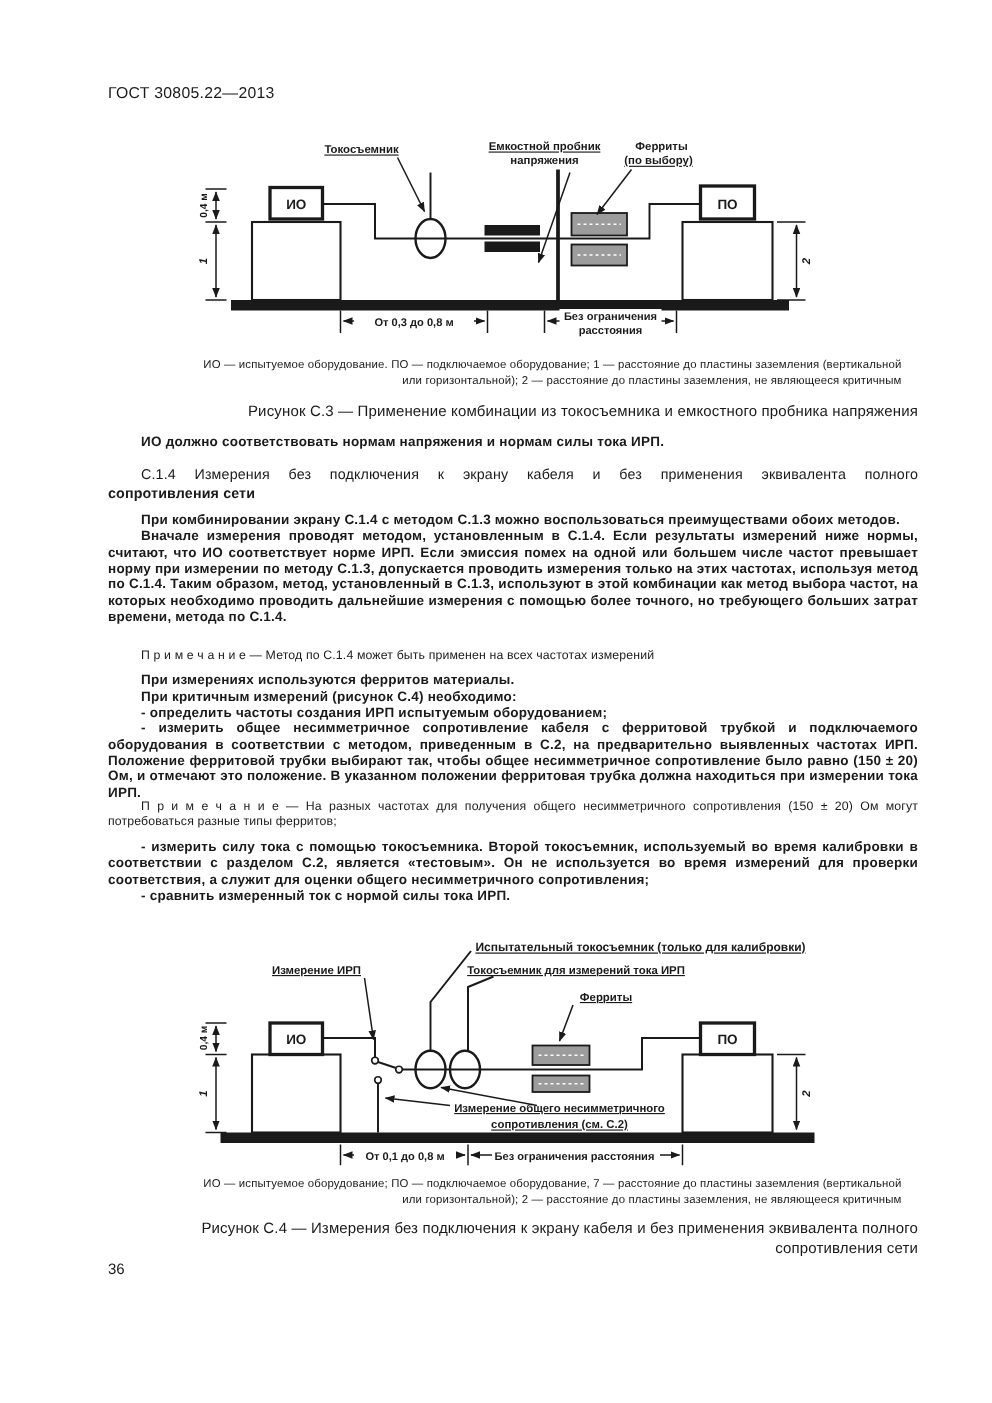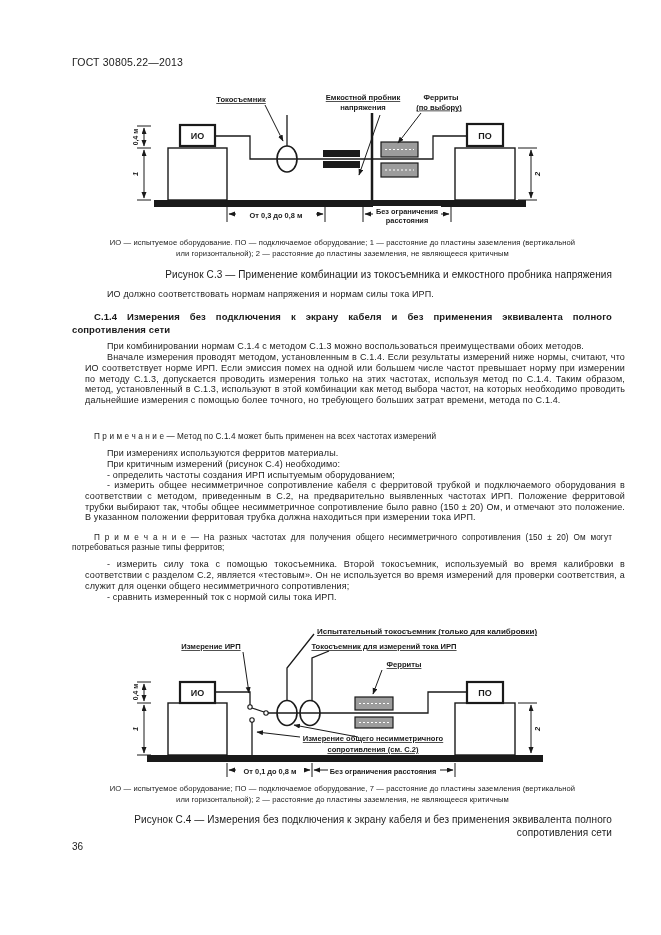--- a/index.html
+++ b/index.html
@@ -4,25 +4,25 @@
 <style>
   :root{ --ink:#1a1a1a; --ferrite_fill:#9c9c9c; --paper:#ffffff; }
   html,body{margin:0;padding:0;}
   body{
     width:661px;height:935px;position:relative;overflow:hidden;
     background:var(--paper);color:var(--ink);
     font-family:"Liberation Sans",sans-serif;
   }
   .abs{position:absolute;}
   .doc-header{left:72px;top:56px;font-size:10.5px;font-weight:normal;letter-spacing:.2px;}
-  .legend{left:72px;width:541px;text-align:center;font-size:7.6px;line-height:11px;letter-spacing:.1px;}
+  .legend{left:60px;width:541px;text-align:right;font-size:7.6px;line-height:11px;letter-spacing:.1px;}
   .caption{left:72px;width:540px;text-align:right;font-size:10px;line-height:12.5px;letter-spacing:.1px;}
-  .p{left:85px;width:540px;font-size:9px;line-height:10.8px;letter-spacing:.15px;text-align:justify;text-indent:22px;}
+  .p{left:72px;width:540px;font-size:9px;line-height:10.8px;letter-spacing:.15px;text-align:justify;text-indent:22px;font-weight:bold;}
   .p.noj{text-align:left;}
-  .hline1{left:72px;width:540px;font-size:9.5px;font-weight:bold;text-indent:22px;
+  .hline1{left:72px;width:540px;font-size:9.5px;font-weight:normal;text-indent:22px;
           text-align:justify;text-align-last:justify;letter-spacing:.1px;}
   .hline2{left:72px;width:540px;font-size:9.5px;font-weight:bold;letter-spacing:.1px;}
   .note{left:72px;width:540px;font-size:8.2px;line-height:10px;letter-spacing:.1px;text-align:justify;text-indent:22px;}
   .pagenum{left:72px;top:841px;font-size:10px;}
   svg.fig{position:absolute;}
   svg text{font-family:"Liberation Sans",sans-serif;fill:var(--ink);}
   .dlbl{font-size:7.6px;font-weight:bold;}
   .dlbl-big{font-size:8px;font-weight:bold;}
   .u{text-decoration:underline;}
   .boxlbl{font-size:9px;font-weight:bold;}
@@ -111,21 +111,21 @@
   <text class="dim" x="277" y="137.5" text-anchor="middle">расстояния</text>
 </svg>
 
 <div class="abs legend" style="top:237px">ИО — испытуемое оборудование. ПО — подключаемое оборудование; 1 — расстояние до пластины заземления (вертикальной</div>
 <div class="abs legend" style="top:248px">или горизонтальной); 2 — расстояние до пластины заземления, не являющееся критичным</div>
 <div class="abs caption" style="top:269px">Рисунок С.3 — Применение комбинации из токосъемника и емкостного пробника напряжения</div>
 
 <div class="abs p noj" style="top:289px">ИО должно соответствовать нормам напряжения и нормам силы тока ИРП.</div>
 <div class="abs hline1" style="top:311px">С.1.4 Измерения без подключения к экрану кабеля и без применения эквивалента полного</div>
 <div class="abs hline2" style="top:324px">сопротивления сети</div>
-<div class="abs p noj" style="top:341px">При комбинировании нормам С.1.4 с методом С.1.3 можно воспользоваться преимуществами обоих методов.</div>
+<div class="abs p noj" style="top:341px">При комбинировании экрану С.1.4 с методом С.1.3 можно воспользоваться преимуществами обоих методов.</div>
 <div class="abs p" style="top:352px">Вначале измерения проводят методом, установленным в С.1.4. Если результаты измерений ниже нормы, считают, что ИО соответствует норме ИРП. Если эмиссия помех на одной или большем числе частот превышает норму при измерении по методу С.1.3, допускается проводить измерения только на этих частотах, используя метод по С.1.4. Таким образом, метод, установленный в С.1.3, используют в этой комбинации как метод выбора частот, на которых необходимо проводить дальнейшие измерения с помощью более точного, но требующего больших затрат времени, метода по С.1.4.</div>
 <div class="abs note" style="top:432px">П р и м е ч а н и е — Метод по С.1.4 может быть применен на всех частотах измерений</div>
 <div class="abs p noj" style="top:448px">При измерениях используются ферритов материалы.</div>
 <div class="abs p noj" style="top:459px">При критичным измерений (рисунок С.4) необходимо:</div>
 <div class="abs p noj" style="top:469.5px">- определить частоты создания ИРП испытуемым оборудованием;</div>
 <div class="abs p" style="top:480px">- измерить общее несимметричное сопротивление кабеля с ферритовой трубкой и подключаемого оборудования в соответствии с методом, приведенным в С.2, на предварительно выявленных частотах ИРП. Положение ферритовой трубки выбирают так, чтобы общее несимметричное сопротивление было равно (150 ± 20) Ом, и отмечают это положение. В указанном положении ферритовая трубка должна находиться при измерении тока ИРП.</div>
 <div class="abs note" style="top:533px">П р и м е ч а н и е — На разных частотах для получения общего несимметричного сопротивления (150 ± 20) Ом могут потребоваться разные типы ферритов;</div>
 <div class="abs p" style="top:559px">- измерить силу тока с помощью токосъемника. Второй токосъемник, используемый во время калибровки в соответствии с разделом С.2, является «тестовым». Он не используется во время измерений для проверки соответствия, а служит для оценки общего несимметричного сопротивления;</div>
 <div class="abs p noj" style="top:592px">- сравнить измеренный ток с нормой силы тока ИРП.</div>
 

